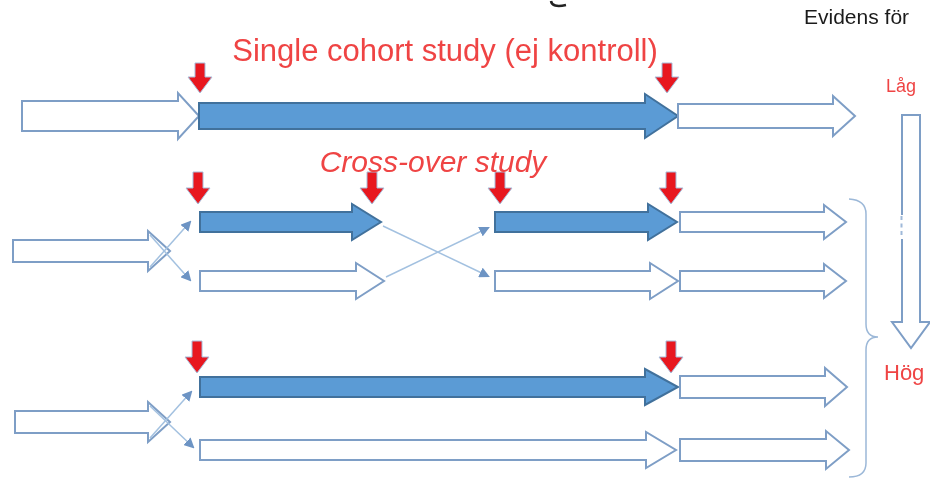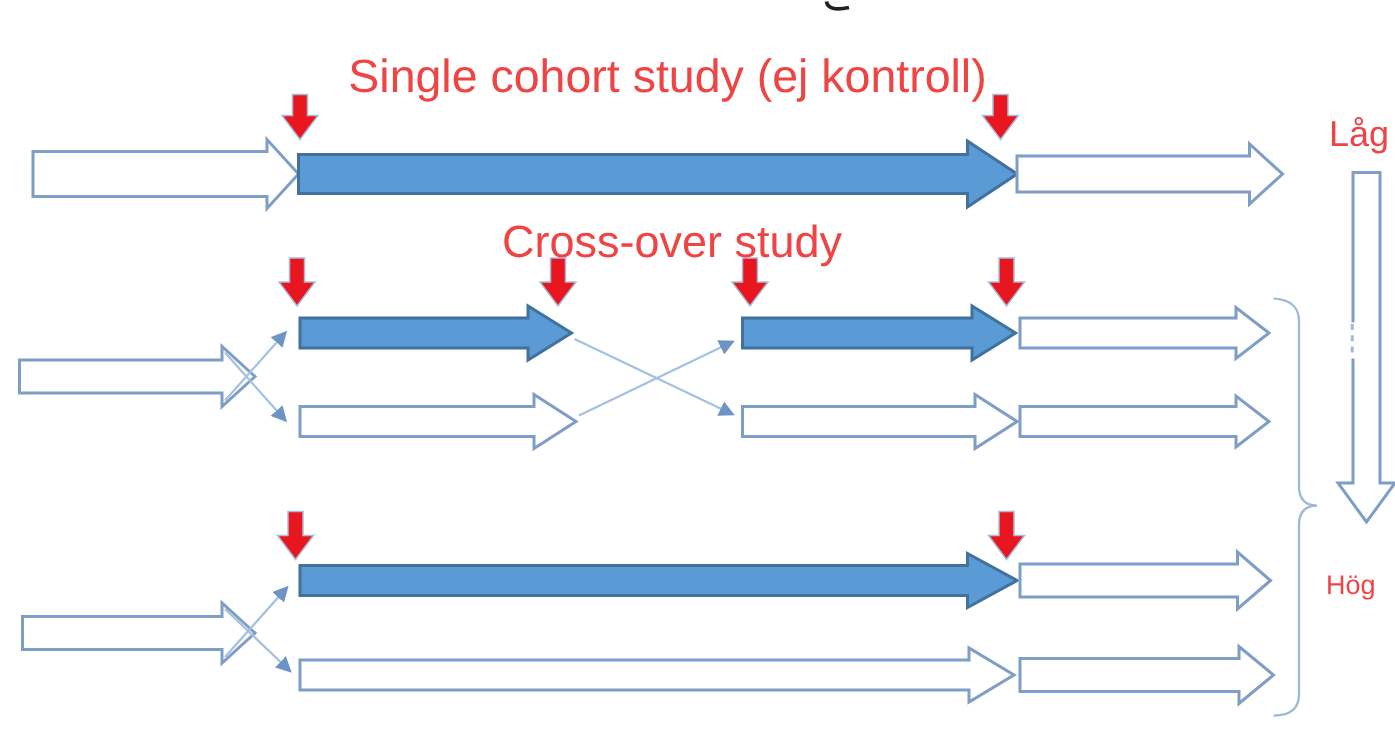--- a/index.html
+++ b/index.html
@@ -2,25 +2,25 @@
 <html><head>
 <meta charset="utf-8">
 <style>
   html,body{margin:0;padding:0;background:#ffffff;}
   body{width:930px;height:492px;overflow:hidden;font-family:"Liberation Sans",sans-serif;}
   .stage{position:relative;width:930px;height:492px;background:#ffffff;}
   .stage svg{position:absolute;left:0;top:0;}
   .label{position:absolute;color:#ef4444;white-space:nowrap;}
   .title{text-align:center;font-size:30px;line-height:1.1;}
   .t1{left:150px;top:34px;width:590px;font-size:31px;}
-  .t2{left:248px;top:145px;width:400px;}
+  .t2{left:233px;top:145px;width:400px;font-style:italic;}
   .t3{left:180px;top:320px;width:500px;}
   .ev-head{position:absolute;left:804px;top:4px;width:126px;font-size:21px;line-height:26px;color:#1b1b1b;}
-  .lag{left:886px;top:76px;font-size:24px;text-align:center;}
-  .hog{left:884px;top:380px;font-size:18px;}
+  .lag{left:886px;top:76px;font-size:18px;text-align:center;}
+  .hog{left:884px;top:360px;font-size:22px;}
   .arrow-outline{fill:#ffffff;stroke:#7e9ec6;stroke-width:2;stroke-linejoin:miter;}
   .arrow-blue{fill:#5b9bd5;stroke:#41719c;stroke-width:2;stroke-linejoin:miter;}
   .red-marker{fill:#e8171f;stroke:#a6bddb;stroke-width:1;}
   .connector{stroke:#a3c1e0;stroke-width:1.5;fill:none;}
   .bracket{stroke:#9cb8d8;stroke-width:1.5;fill:none;}
   .dash-line{stroke:#9fb9d9;stroke-width:2;fill:none;}
   .fragment{stroke:#222222;stroke-width:2.5;fill:none;}
 </style>
 </head>
 <body>
@@ -87,17 +87,18 @@
       <polygon class="arrow-outline" points="902,115 920,115 920,322 930,322 911,348 892,322 902,322"></polygon>
       <rect x="899" y="215" width="5" height="24" fill="#ffffff"></rect>
       <line class="dash-line" x1="901.5" y1="216" x2="901.5" y2="238" stroke-dasharray="4 3.5"></line>
     </g>
   </svg>
 
   <div class="label title t1">Single cohort study (ej kontroll)</div>
   <div class="label title t2">Cross-over study</div>
 
   <div class="ev-head">
+    <div>Evidens för</div>
   </div>
   <div class="label lag">Låg</div>
   <div class="label hog">Hög</div>
 
 </div>
 
 </body></html>

